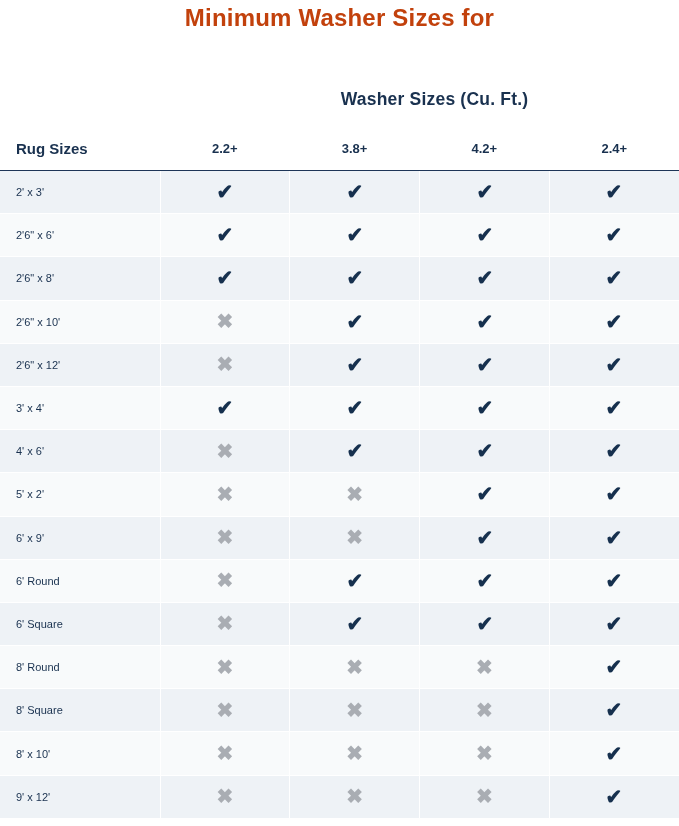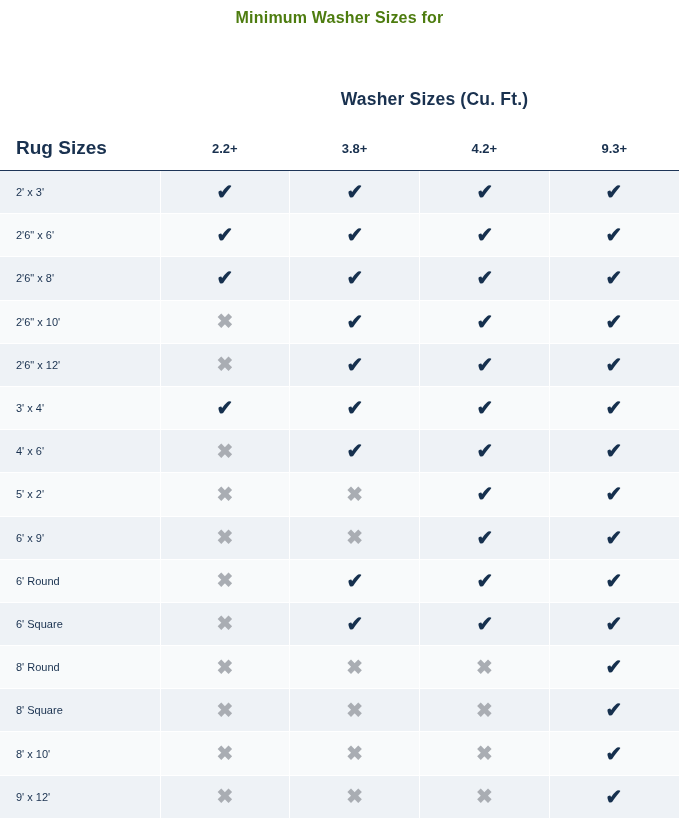--- a/index.html
+++ b/index.html
@@ -15,24 +15,24 @@
     overflow: hidden;
   }
   .page {
     width: 679px;
     height: 826px;
     position: relative;
     box-sizing: border-box;
   }
   .title {
     text-align: center;
-    font-size: 16px;
+    font-size: 24px;
     line-height: 31px;
     font-weight: bold;
-    color: #4d7c0f;
+    color: #c2410c;
     letter-spacing: 0.2px;
     padding-top: 2px;
   }
   .title .line2 {
     display: block;
   }
   .washer-header {
     text-align: center;
     font-size: 17.5px;
     font-weight: bold;
@@ -60,21 +60,21 @@
     height: 44px;
     vertical-align: middle;
     font-size: 16px;
     font-weight: bold;
     color: #19314f;
     border-bottom: 1.5px solid #1d3557;
   }
   thead th.rug-head {
     text-align: left;
     padding-left: 16px;
-    font-size: 19px;
+    font-size: 15px;
   }
   thead th.size-head {
     text-align: center;
     font-size: 13px;
     border-left: 1px solid #ffffff;
   }
   tbody td {
     height: 42.2px;
     vertical-align: middle;
     border-bottom: 1px solid #ffffff;
@@ -127,21 +127,21 @@
       <col class="datacol">
       <col class="datacol">
       <col class="datacol">
     </colgroup>
     <thead>
       <tr>
         <th class="rug-head">Rug Sizes</th>
         <th class="size-head">2.2+</th>
         <th class="size-head">3.8+</th>
         <th class="size-head">4.2+</th>
-        <th class="size-head">9.3+</th>
+        <th class="size-head">2.4+</th>
       </tr>
     </thead>
     <tbody id="table-body">
         <tr class="odd">
           <td class="rug-cell">2' x 3'</td>
           <td class="mark-cell"><span class="check">✔</span></td>
           <td class="mark-cell"><span class="check">✔</span></td>
           <td class="mark-cell"><span class="check">✔</span></td>
           <td class="mark-cell"><span class="check">✔</span></td>
         </tr>

